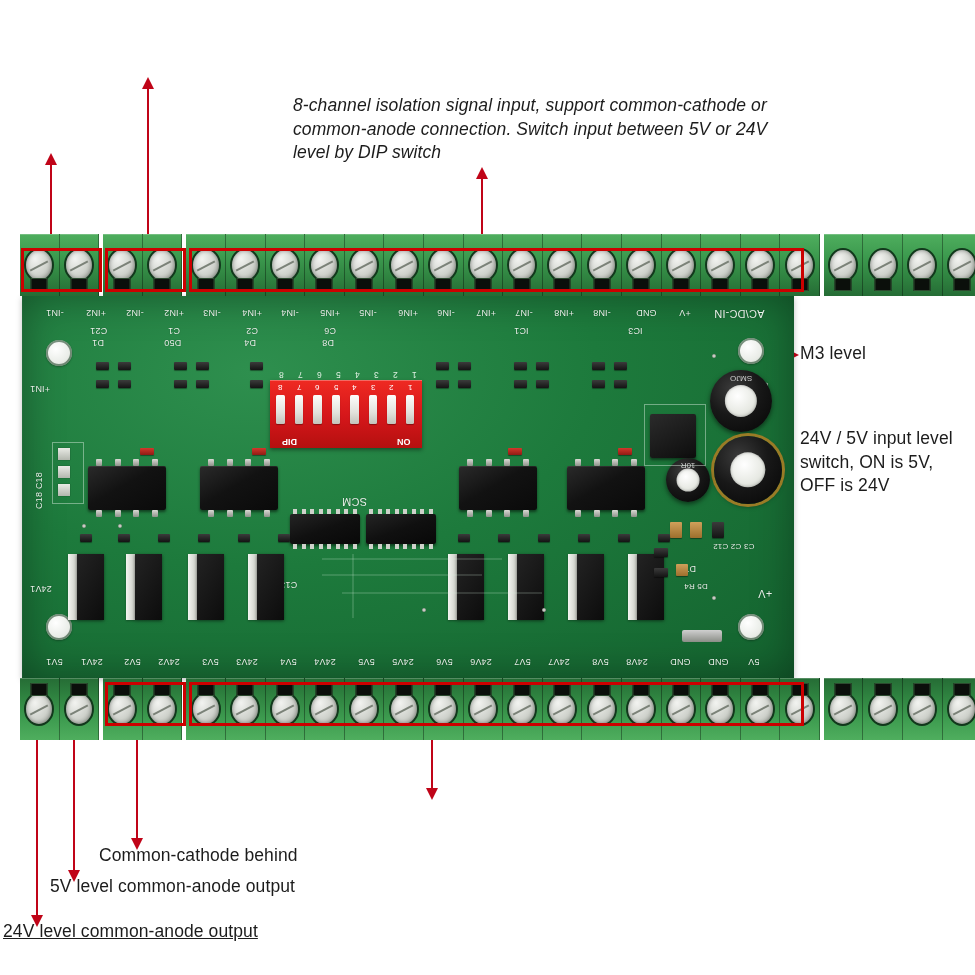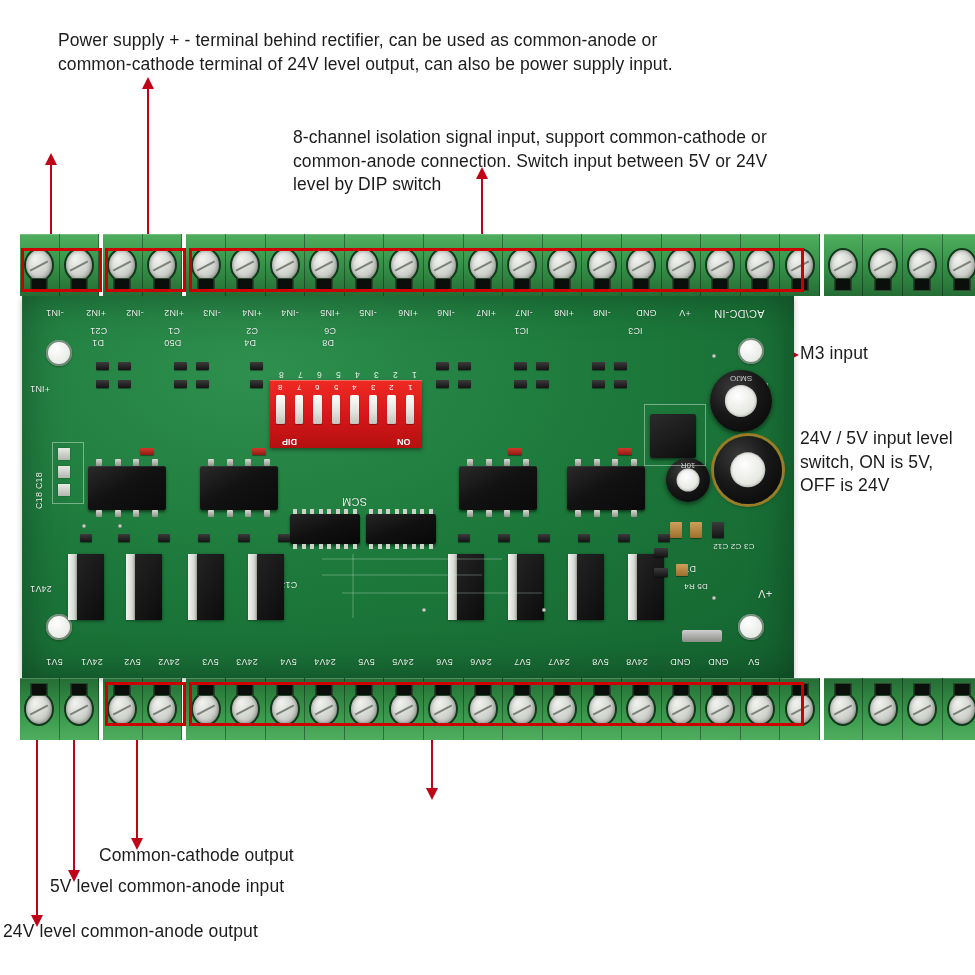--- a/index.html
+++ b/index.html
@@ -151,40 +151,38 @@
   .outline{position:absolute;border:1px solid rgba(225,240,228,.45);}
   .reg{position:absolute;background:linear-gradient(150deg,#2b2b2b,#0d0d0d);border-radius:2px;
        box-shadow:0 2px 3px rgba(0,0,0,.5);}
   .diode{position:absolute;background:linear-gradient(180deg,#cfcfcf,#8b8e87);border-radius:2px;}
 </style>
 </head>
 <body>
 
 <div class="stage">
 
-  <div class="ann" style="left:58px;top:29px;width:700px;">Power supply + - terminal behind rectifier, can be used as common-anode or
-common-cathode terminal of 24V level output, can also be power supply input.</div>
-
-
-  <div class="ann" style="left:293px;top:126px;width:580px;">8-channel isolation signal input, support common-cathode or
+
+
+  <div class="ann" style="left:293px;top:94px;width:580px;font-style:italic;">8-channel isolation signal input, support common-cathode or
 common-anode connection. Switch input between 5V or 24V
 level by DIP switch</div>
 
-  <div class="ann" style="left:800px;top:342px;width:150px;">M3 input</div>
+  <div class="ann" style="left:800px;top:342px;width:150px;">M3 level</div>
 
   <div class="ann" style="left:800px;top:427px;width:178px;">24V / 5V input level
 switch, ON is 5V,
 OFF is 24V</div>
 
 
-  <div class="ann" style="left:99px;top:844px;width:330px;">Common-cathode output</div>
-
-  <div class="ann" style="left:50px;top:875px;width:380px;">5V level common-anode input</div>
-
-  <div class="ann" style="left:3px;top:920px;width:400px;">24V level common-anode output</div>
+  <div class="ann" style="left:99px;top:844px;width:330px;">Common-cathode behind</div>
+
+  <div class="ann" style="left:50px;top:875px;width:380px;">5V level common-anode output</div>
+
+  <div class="ann" style="left:3px;top:920px;width:400px;text-decoration:underline;">24V level common-anode output</div>
 
   <div class="arrow arw-up" style="left:147px;top:88px;height:148px;">
       <span class="head"></span>
     </div>
 
   <div class="arrow arw-up" style="left:50px;top:164px;height:72px;">
       <span class="head"></span>
     </div>
 
   <div class="arrow arw-up" style="left:481px;top:178px;height:58px;">

